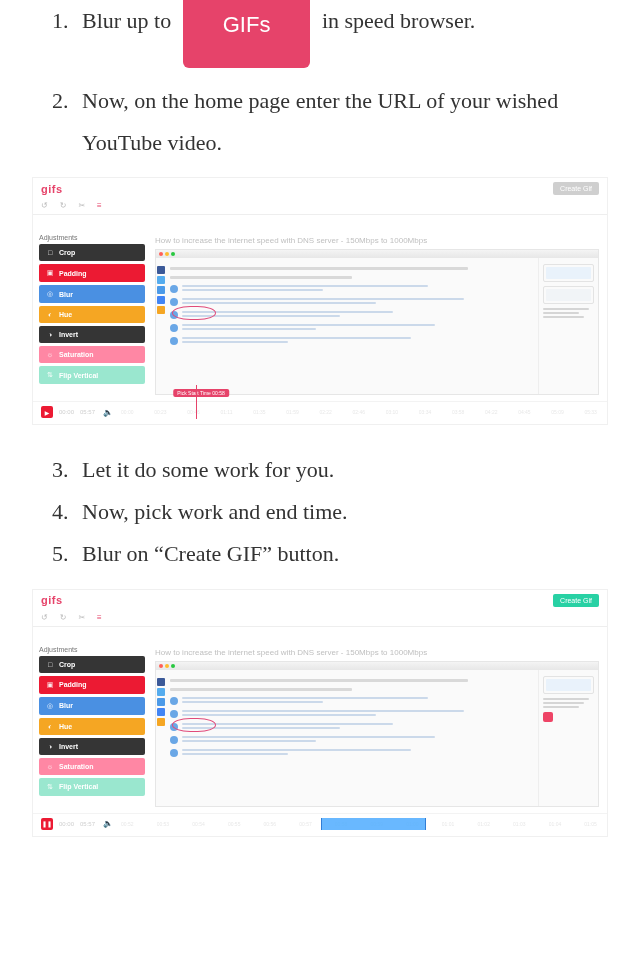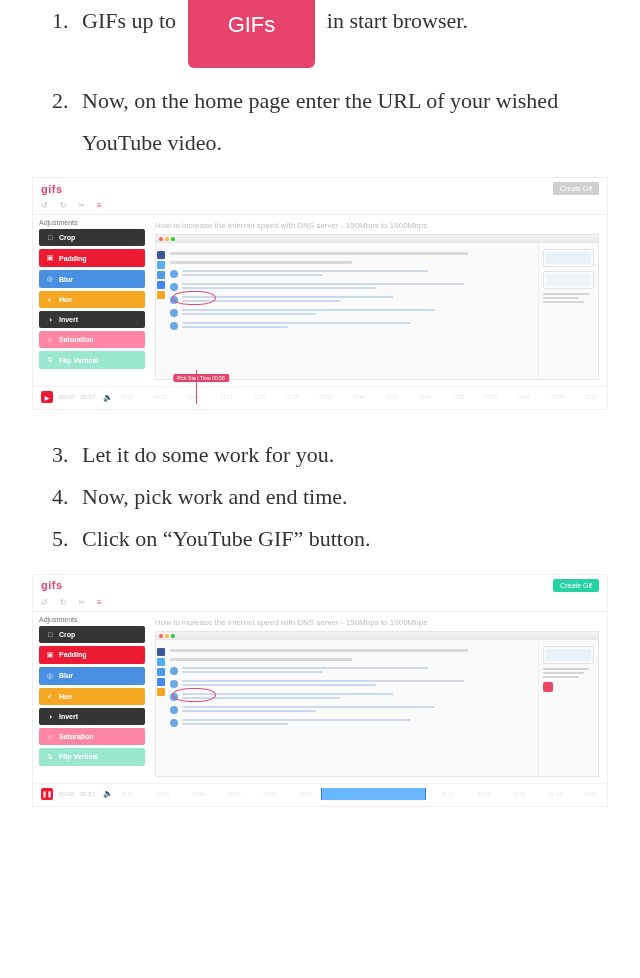--- a/index.html
+++ b/index.html
@@ -80,20 +80,21 @@
     align-items: center;
     gap: 12px;
     padding: 4px 8px;
     border-bottom: 1px solid #eee;
     color: #bbb;
     font-size: 8px;
   }
   .tb-spacer { flex: 1; }
   .shot-body {
     display: flex;
+    margin-top: 15px;
   }
   
   .shot-side { width: 118px; padding: 4px 6px 6px 6px; }
   .adj-label { color: #777; font-size: 7px; margin-bottom: 3px; }
   .pill {
     border-radius: 2px;
     color: #fff;
     padding: 5px 7px;
     font-size: 7px;
     font-weight: 700;
@@ -189,21 +190,21 @@
   .marker-flag{
     position:absolute; background:var(--pink); color:#fff; font-size:5px;
     padding:1px 4px; border-radius:2px; white-space:nowrap; transform:translateX(-50%);
   }
 </style>
 </head>
 <body>
 
 <ol class="steps">
   <li>
-    <span>GIFs up to </span><span class="inline-btn">GIFs</span><span> in start browser.</span>
+    <span>Blur up to </span><span class="inline-btn">GIFs</span><span> in speed browser.</span>
   </li>
   <li> Now, on the home page enter the URL of your wished YouTube video.</li>
 </ol>
 
 <div class="shot">
   <div class="shot-top">
     <span class="shot-logo">gifs</span>
     <span class="shot-create" style="background:var(--faintgray)">Create Gif</span>
   </div>
   <div class="shot-toolbar">
@@ -339,21 +340,21 @@
         <span>04:45</span>
         <span>05:09</span>
         <span>05:33</span>
       </div>
   </div>
 </div>
 
 <ol class="steps" start="3">
   <li>Let it do some work for you.</li>
   <li>Now, pick work and end time.</li>
-  <li>Click on “YouTube GIF” button.</li>
+  <li>Blur on “Create GIF” button.</li>
 </ol>
 
 <div class="shot">
   <div class="shot-top">
     <span class="shot-logo">gifs</span>
     <span class="shot-create" style="background:var(--teal)">Create Gif</span>
   </div>
   <div class="shot-toolbar">
     <span>↺</span>
     <span>↻</span>

